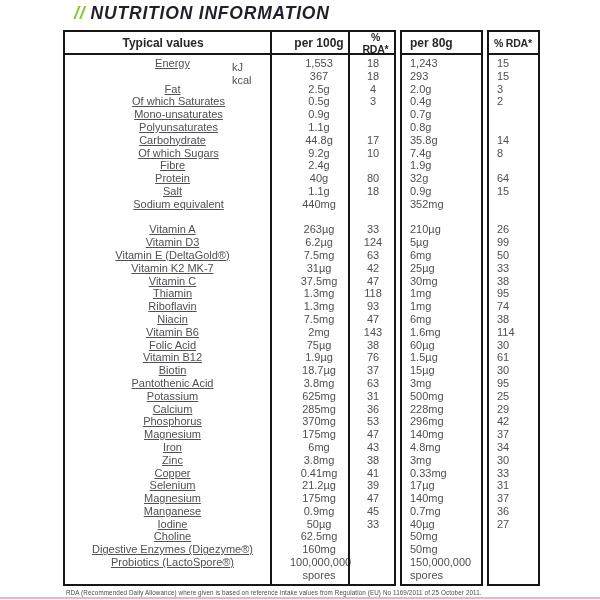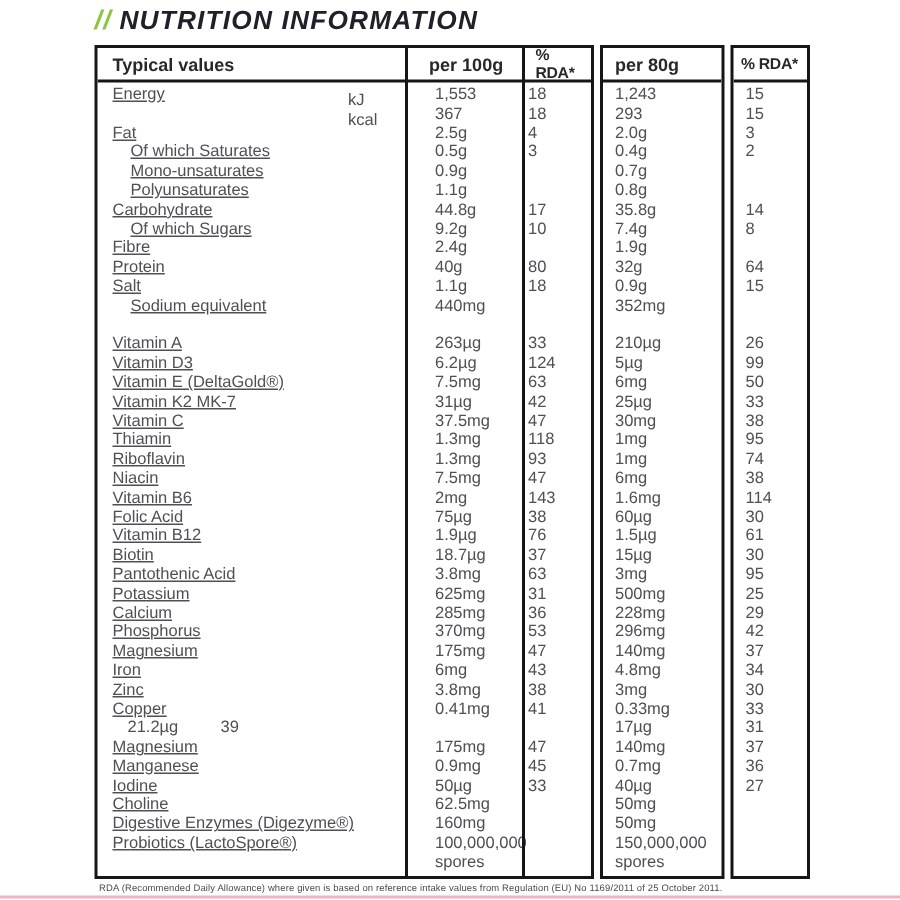--- a/index.html
+++ b/index.html
@@ -1,28 +1,28 @@
 <!DOCTYPE html>
 <html><head>
 <meta charset="utf-8">
 <style>
   * { margin:0; padding:0; box-sizing:border-box; }
   html,body { width:600px; height:600px; background:#ffffff; overflow:hidden;
               font-family:"Liberation Sans", sans-serif; }
   .page { position:relative; width:600px; height:600px; background:#fff; }
 
-  .title-bar { position:absolute; left:63px; top:3px; white-space:nowrap;
+  .title-bar { position:absolute; left:74px; top:3px; white-space:nowrap;
                font-style:italic; font-weight:bold; font-size:17.5px;
                letter-spacing:0.8px; color:#20202a; }
   .title-bar .slashes { color:#8bc53f; margin-right:5px; font-size:18px; }
 
   .nutri-table { position:absolute; left:63px; top:30px; width:477px; height:556px;
                  display:flex; gap:4px; }
   .box { border:2px solid #161616; background:#fff; overflow:hidden; position:relative; height:556px; }
-  .box-main  { width:333px; }
+  .box-main  { width:333px;text-align:center; }
   .box-per80 { width:83px; }
   .box-rda80 { width:53px; }
 
   .vline { position:absolute; top:0; bottom:0; width:1.5px; background:#161616; }
   .vline-1 { left:205px; }
   .vline-2 { left:283px; }
 
   .thead { display:flex; height:23px; border-bottom:2px solid #161616;
            align-items:center; font-weight:bold; color:#28282c; font-size:12px; }
   .h-label { width:205px; padding-left:10px; }
@@ -223,20 +223,21 @@
             <div class="c-label">Zinc</div>
             <div class="c-v100">3.8mg</div>
             <div class="c-rda1">38</div>
           </div>
           <div class="trow">
             <div class="c-label">Copper</div>
             <div class="c-v100">0.41mg</div>
             <div class="c-rda1">41</div>
           </div>
           <div class="trow">
+            <div class="c-label">Selenium</div>
             <div class="c-v100">21.2µg</div>
             <div class="c-rda1">39</div>
           </div>
           <div class="trow">
             <div class="c-label">Magnesium</div>
             <div class="c-v100">175mg</div>
             <div class="c-rda1">47</div>
           </div>
           <div class="trow">
             <div class="c-label">Manganese</div>

